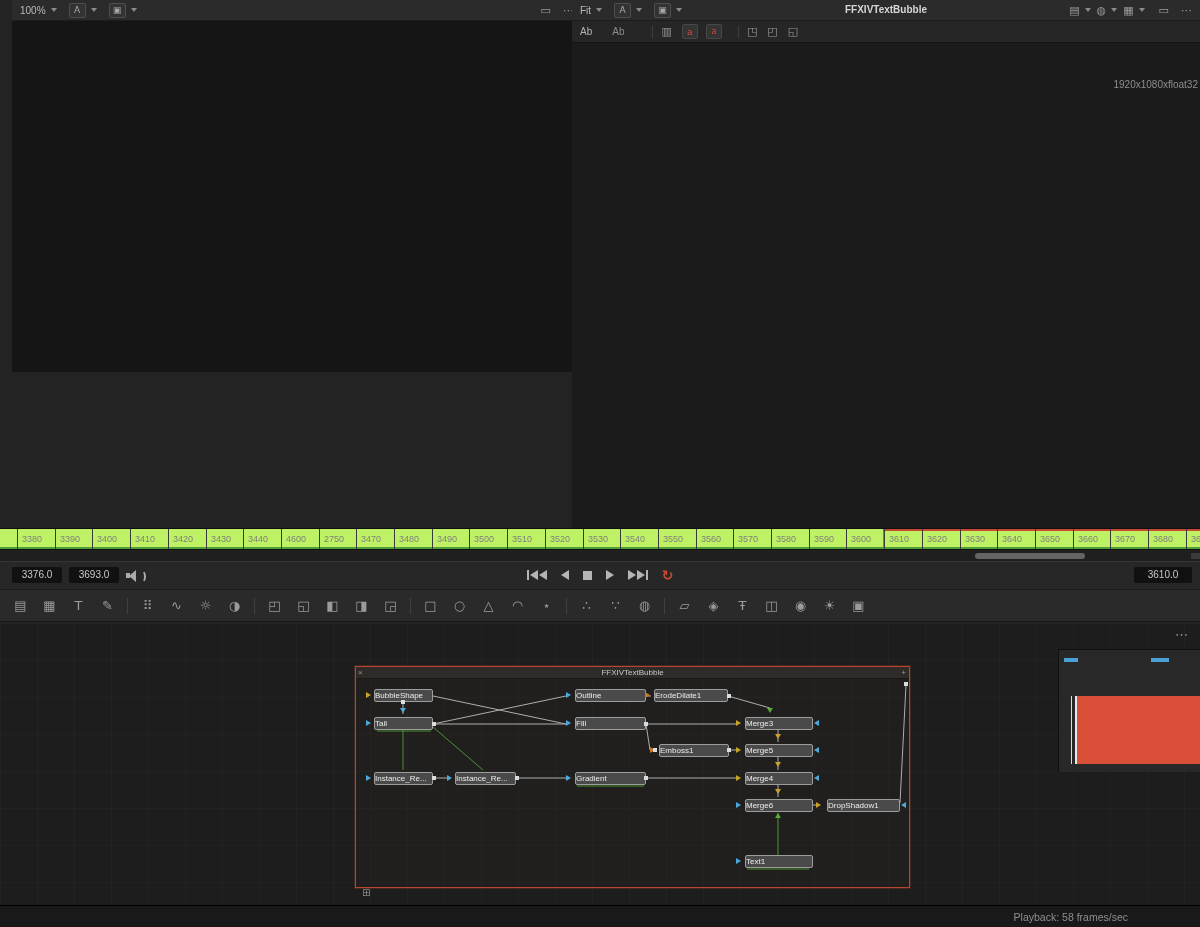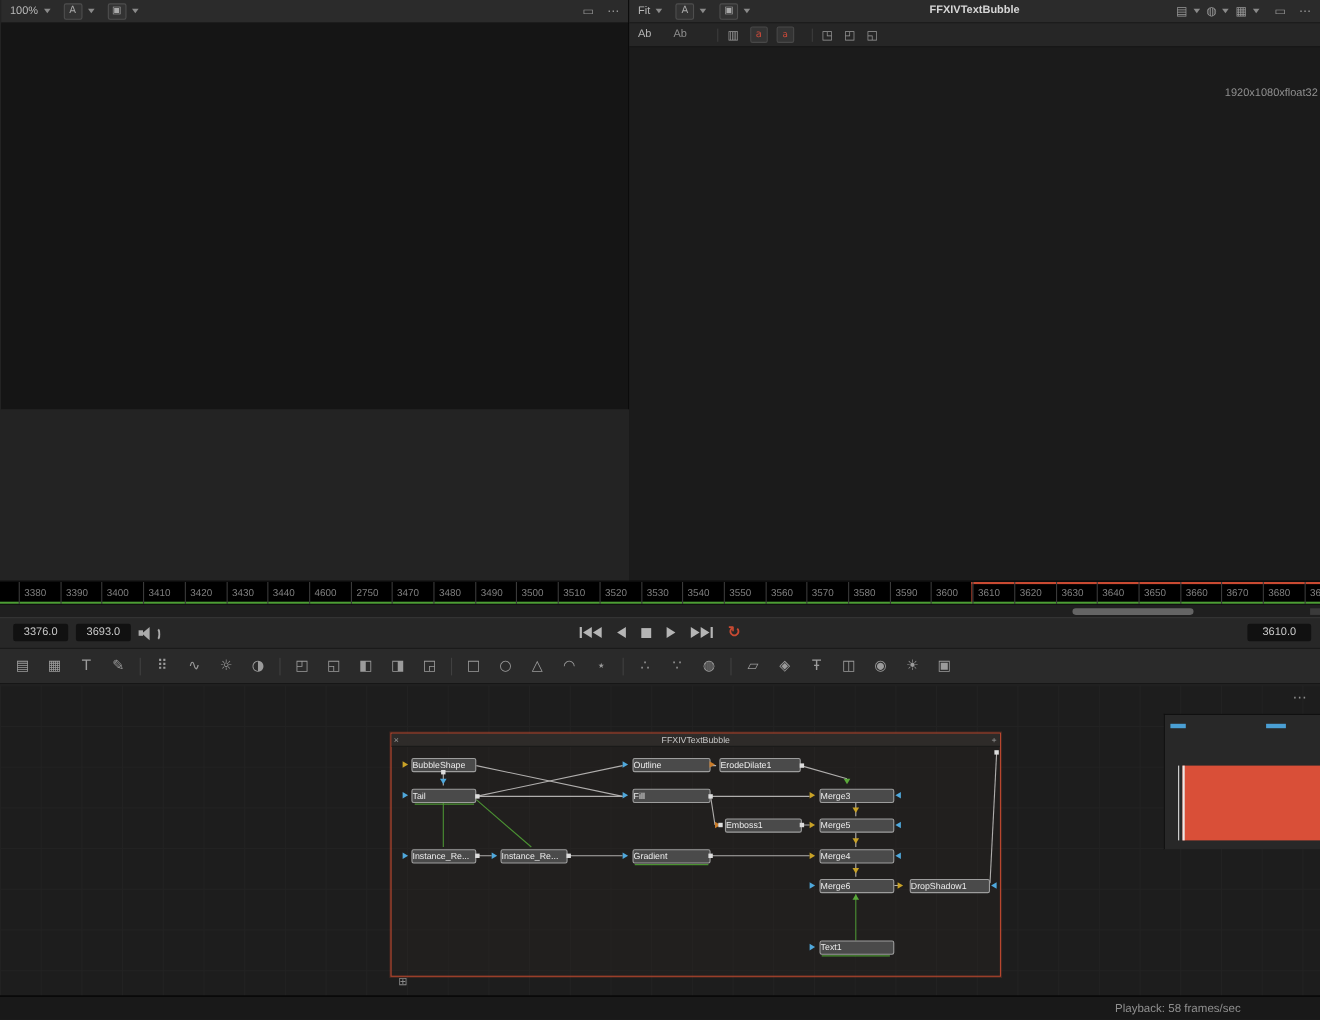--- a/index.html
+++ b/index.html
@@ -1,21 +1,21 @@
 <!DOCTYPE html>
 <html style="--accent-orange: #c94a32; --cache-green: #4d9e35; --group-outline: #b8462e; --swatch-red: #d94f38; --handle-blue: #4a9fd4; --bubble-fill: #efe9d5;"><head>
 <meta charset="utf-8">
 <style>
   html,body{margin:0;padding:0;background:#1a1a1a;}
   .app{position:relative;width:1200px;height:927px;background:#232323;overflow:hidden;
        font-family:"Liberation Sans",sans-serif;color:#c8c8c8;-webkit-font-smoothing:antialiased;}
   .glyph,.tb-icon,.ticon{font-family:"DejaVu Sans",sans-serif;}
 
   
-  .viewer-left{position:absolute;left:1px;top:0;width:570px;height:372px;background:#151515;border-right:2px solid #0b0b0b;text-align:right;}
+  .viewer-left{position:absolute;left:12px;top:0;width:570px;height:372px;background:#151515;border-right:2px solid #0b0b0b;text-align:right;}
   .viewer-right{position:absolute;left:572px;top:0;width:628px;height:528px;background:#1b1b1b;}
   .vbar{height:20px;background:#2b2b2b;border-bottom:1px solid #1c1c1c;display:flex;align-items:center;padding:0 8px;position:relative;}
   .vbar .spacer{margin-left:auto;}
   .dd{display:flex;align-items:center;margin-right:12px;cursor:default;font-size:10px;color:#b9b9b9;}
   .chev{width:0;height:0;border-left:3px solid transparent;border-right:3px solid transparent;border-top:4px solid #8a8a8a;margin-left:5px;}
   .mini-frame{display:inline-flex;align-items:center;justify-content:center;width:15px;height:13px;border:1px solid #4e4e4e;border-radius:2px;font-size:9px;color:#a9a9a9;background:#333;}
   .bar-icon{font-size:11px;color:#9a9a9a;margin-left:12px;}
   .vr-title{position:absolute;left:0;right:0;top:4px;text-align:center;font-size:10px;font-weight:bold;color:#d6d6d6;pointer-events:none;}
   .vbar2{height:21px;background:#262626;border-bottom:1px solid #141414;display:flex;align-items:center;padding:0 8px;}
   .ab-btn{font-size:10px;color:#b5b5b5;margin-right:20px;}
@@ -31,21 +31,21 @@
 
   
   .bubble-wrap{position:absolute;left:256px;top:160px;filter:drop-shadow(0 0 1.5px rgba(255,255,252,.95)) drop-shadow(2px 3px 3px rgba(0,0,0,.55));}
   .bubble{position:relative;z-index:1;background:var(--bubble-fill);border:2px solid #2e2c28;border-radius:10px;
           padding:4px 8px;font-size:12.5px;line-height:15px;color:#24211c;text-align:center;white-space:nowrap;}
   .bubble-tail{position:absolute;z-index:0;left:62px;bottom:-6px;width:11px;height:11px;background:var(--bubble-fill);
           border:2px solid #2e2c28;transform:rotate(45deg);}
   .bubble-tail-mask{position:absolute;z-index:2;left:60px;bottom:1px;width:19px;height:6px;background:var(--bubble-fill);}
 
   
-  .ruler{position:absolute;left:0;top:528px;width:1200px;height:20px;background:#000000;border-top:1px solid #0e0e0e;overflow:hidden;}
+  .ruler{position:absolute;left:0;top:528px;width:1200px;height:20px;background:#bef264;border-top:1px solid #0e0e0e;overflow:hidden;}
   .tick{position:absolute;top:5px;font-size:9px;color:#7f7f7f;}
   .tick::before{content:"";position:absolute;left:-5px;top:-5px;width:1px;height:20px;background:#3a3a3a;}
   .ruler-range{position:absolute;left:883px;top:0;width:317px;height:2px;background:var(--accent-orange);}
   .playhead{position:absolute;left:883px;top:0;width:1px;height:20px;background:var(--accent-orange);opacity:.85;}
   .cache-line{position:absolute;left:0;bottom:0;width:100%;height:2px;background:var(--cache-green);}
 
   
   .scrollrow{position:absolute;left:0;top:549px;width:1200px;height:12px;background:#1f1f1f;border-top:1px solid #111;}
   .scroll-thumb{position:absolute;left:975px;top:3px;width:110px;height:6px;background:#646464;border-radius:3px;}
   .scroll-stub{position:absolute;right:0;top:3px;width:9px;height:6px;background:#3a3a3a;}

